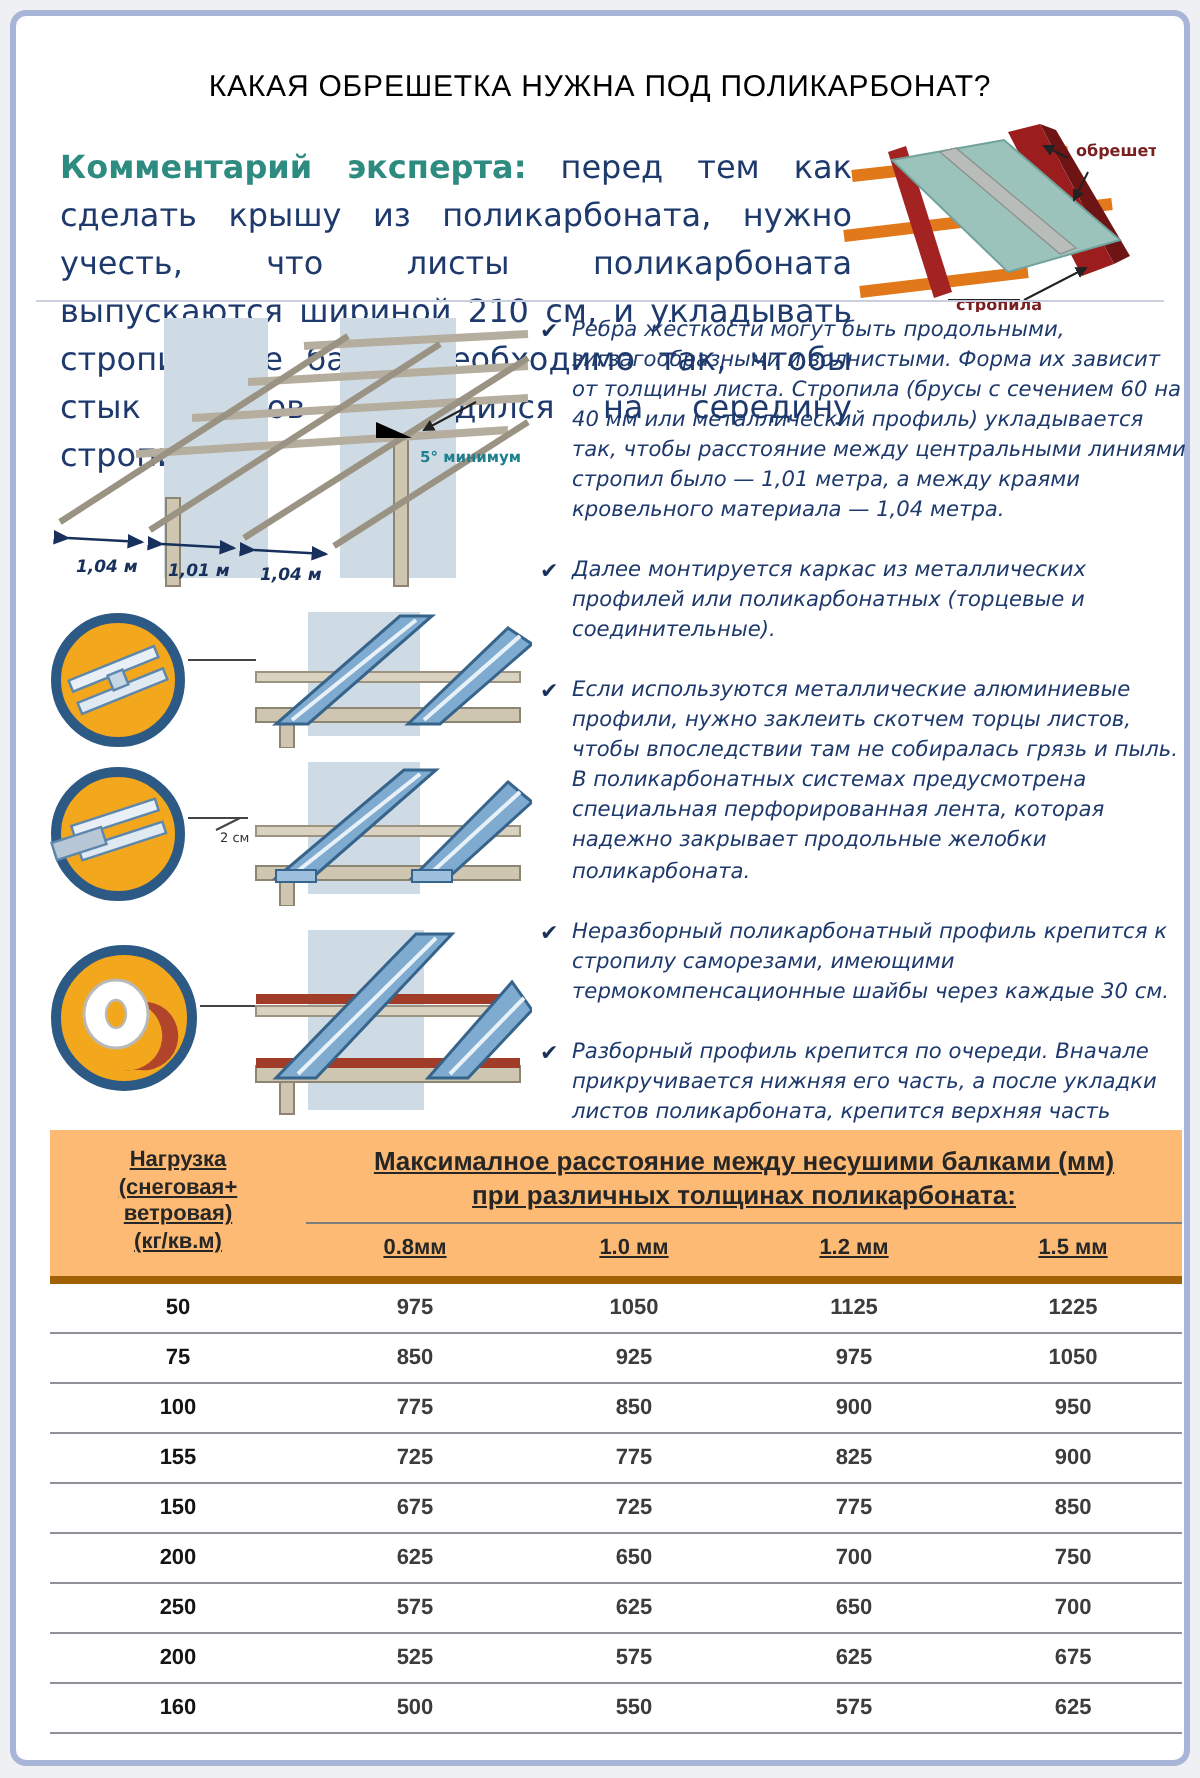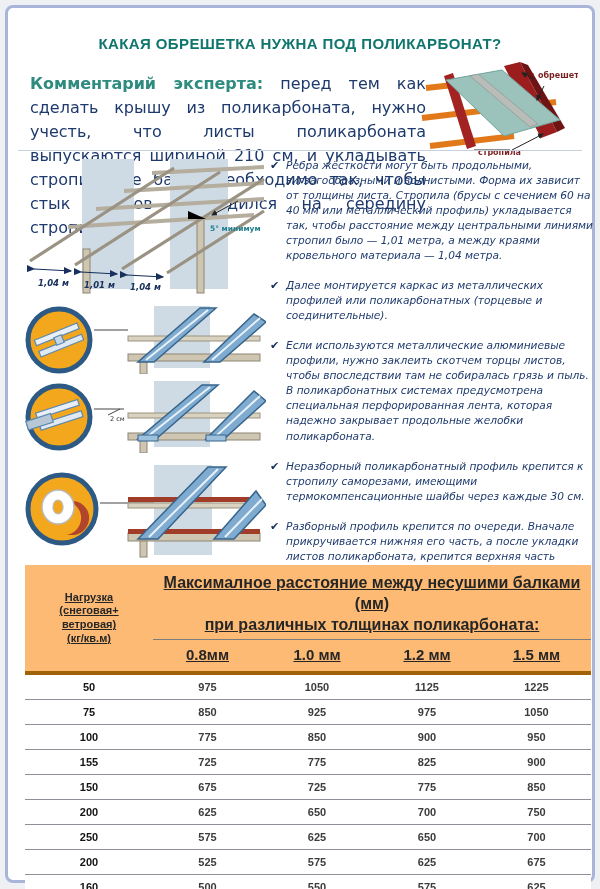--- a/index.html
+++ b/index.html
@@ -4,22 +4,22 @@
 <style>
   * { margin:0; padding:0; box-sizing:border-box; }
   html,body { width:600px; height:889px; background:#eef0f4; }
   body { font-family:"DejaVu Sans", sans-serif; position:relative; }
   .page {
     position:absolute; left:5px; top:5px; right:5px; bottom:6px;
     background:#ffffff; border:3px solid #a8b4d8; border-radius:8px;
   }
   .title {
     position:absolute; top:27px; left:0; right:0; text-align:center;
-    font-family:"Liberation Sans", sans-serif; font-weight:bold;
-    font-size:15px; color:#0f766e; letter-spacing:.4px;
+    font-family:"Liberation Sans", sans-serif; font-weight:normal;
+    font-size:15px; color:#000000; letter-spacing:.4px;
   }
   .comment { position:absolute; left:22px; top:64px; width:396px;
     font-size:16px; line-height:1.5; color:#1e3a6d; text-align:justify; }
   .comment .lbl { color:#2e8b80; font-weight:bold; }
   .top-diagram { position:absolute; right:14px; top:50px; }
   .divider { position:absolute; left:10px; right:10px; top:142px; height:1px; background:#c9cfdc; }
 
   .left-col { position:absolute; left:16px; top:147px; width:242px; }
   .roof-wrap { margin-bottom:4px; }
   .illu-row { display:flex; align-items:center; margin-bottom:6px;text-decoration:underline; }
@@ -29,23 +29,23 @@
     display:flex; flex-direction:column; gap:15px; }
   .bullet { display:flex; font-style:italic; font-size:10.6px; line-height:1.42;
     color:#1e3a6d; }
   .bullet .check { flex:0 0 16px; font-style:normal; font-weight:bold; color:#17305c; font-size:11px; }
 
   .table-zone { position:absolute; left:17px; top:557px; width:566px; }
   table { border-collapse:collapse; width:100%; table-layout:fixed;
     font-family:"Liberation Sans", sans-serif; }
   thead th { background:#fdba74; font-weight:bold; color:#262626; vertical-align:middle;text-decoration:underline; }
   th.load-hd { font-size:11px; line-height:1.25; padding:6px 2px; }
-  th.span-hd { font-size:16px; line-height:1.3; padding:8px 6px 4px;
+  th.span-hd { font-size:13px; line-height:1.3; padding:8px 6px 4px;
     border-bottom:1.5px solid #7d7d7d;margin-top:24px; }
-  th.thick-hd { font-size:15px; padding:6px 2px 8px; }
+  th.thick-hd { font-size:11px; padding:6px 2px 8px; }
   tbody td { background:#ffffff; text-align:center; font-size:11px; color:#3c3c3c;
     padding:6px 2px; border-bottom:1px solid #8f9199;font-weight:bold; }
   tbody td.col1 { font-weight:bold; color:#141414; }
   tbody tr:first-child td { border-top:4px solid #a16207; }
 
   svg text { font-family:"DejaVu Sans", sans-serif; }
   .dim-label { fill:#17305c; font-weight:bold; font-size:8.5px; font-style:italic; }
   .angle-label { fill:#1f7f8f; font-weight:bold; font-size:7.5px; }
   .rafter-label { fill:#7a1f1f; font-weight:bold; font-size:8px; }
   .cm-label { fill:#333; font-size:6.5px; }

